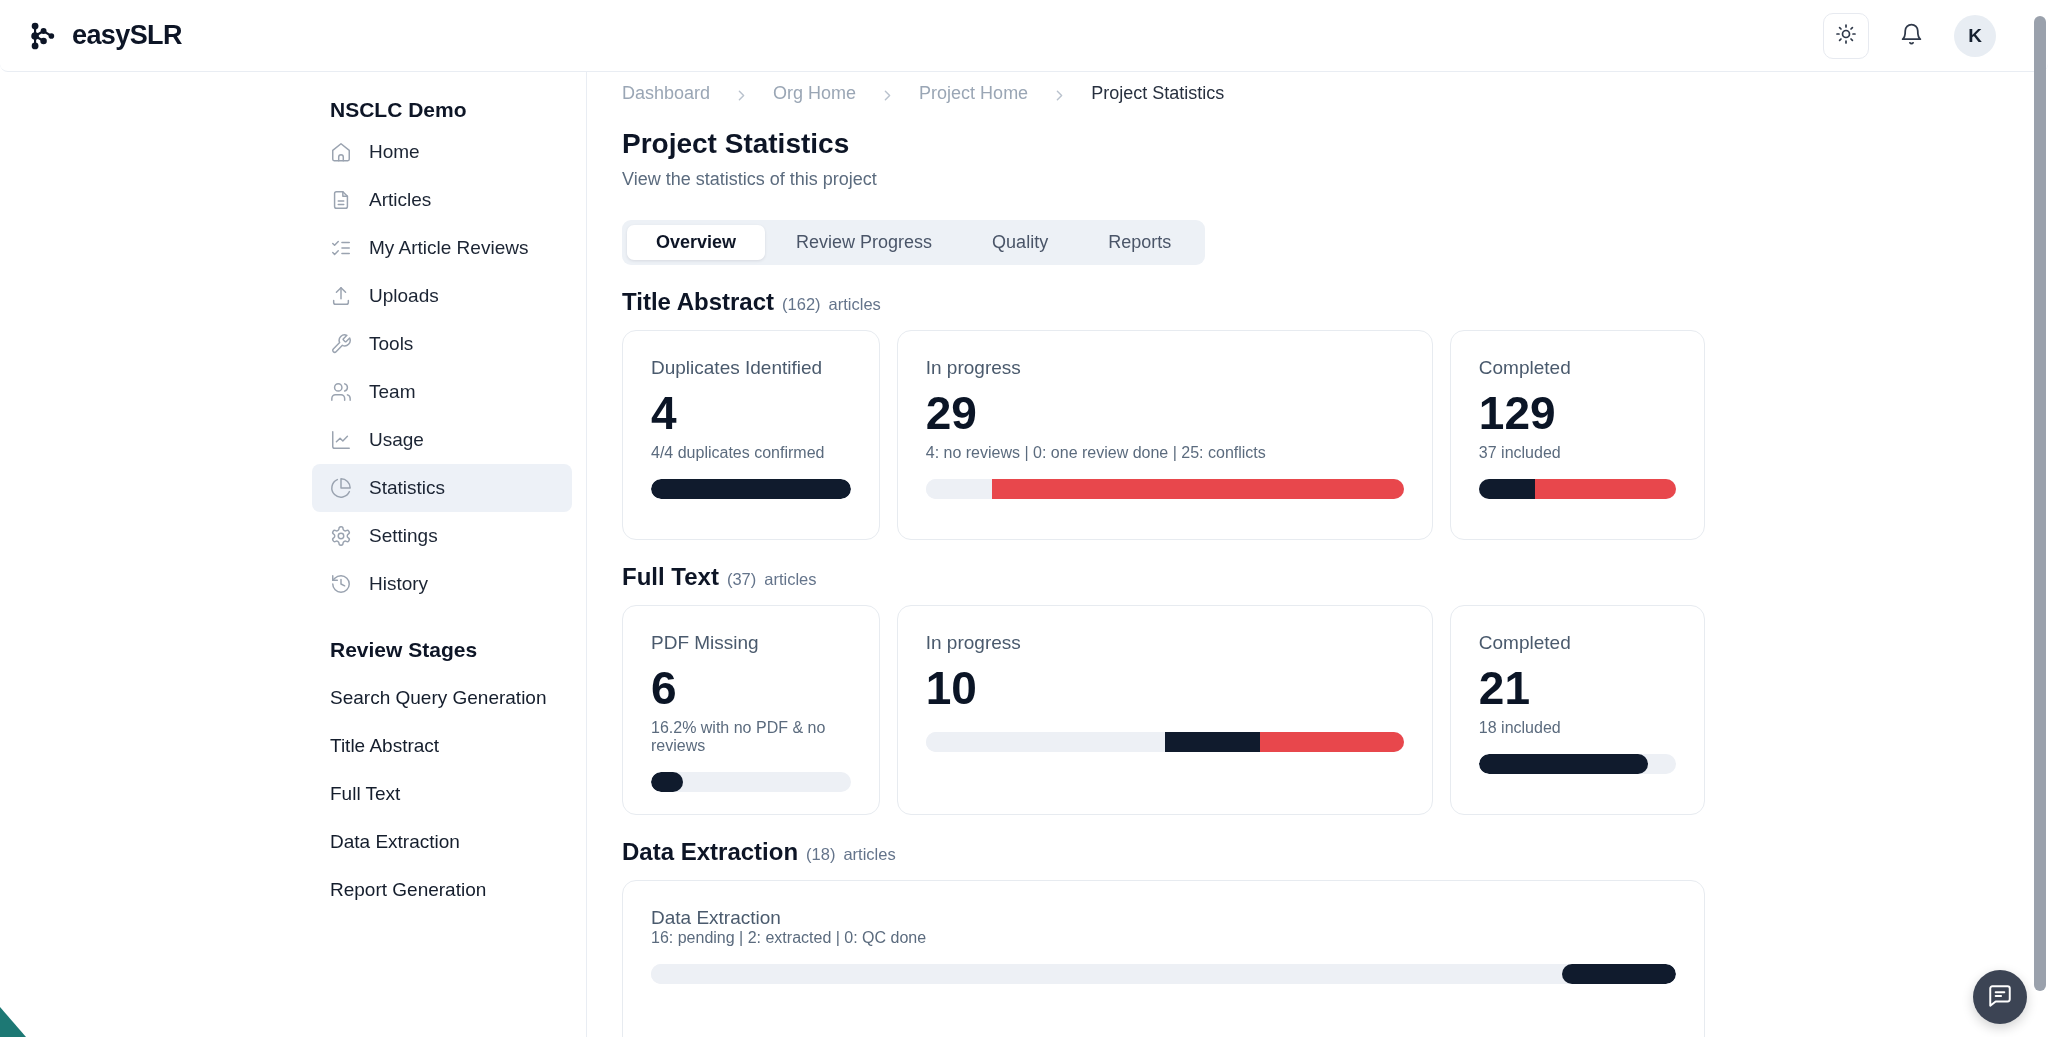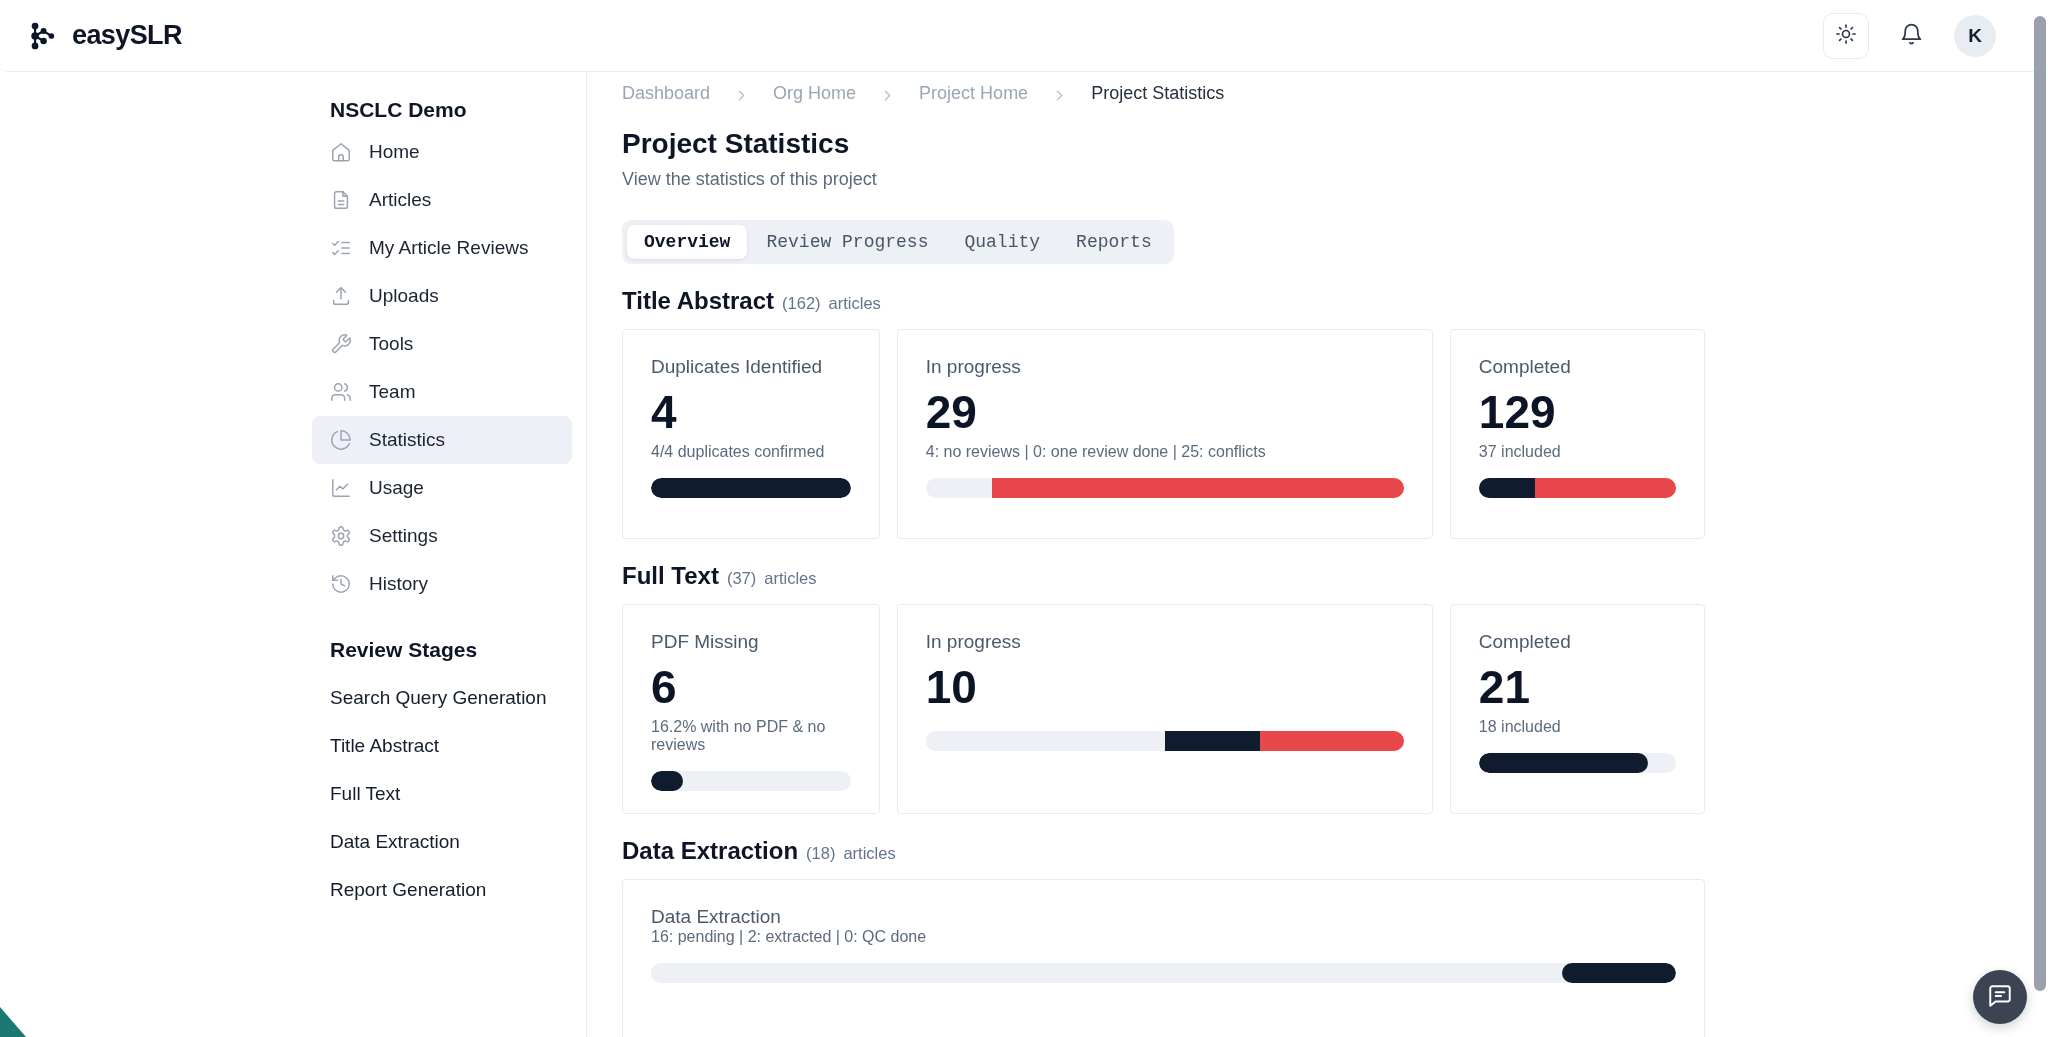--- a/index.html
+++ b/index.html
@@ -35,31 +35,31 @@
                 font-weight:500; color:#141d2c; cursor:pointer; border-radius:8px; }
   
   .main { flex:1; padding:11px 0 0 35px; }
   .breadcrumb { display:flex; align-items:flex-end; gap:23px; font-size:18px; color:#9aa6b5; }
   .crumb { cursor:pointer; }
   .crumb.current { color:#27303f; cursor:default; }
   .chev { color:#b9c2cd; display:flex; }
   .page-title { font-size:28px; font-weight:700; margin-top:24px; color:#0d1526; }
   .page-subtitle { font-size:18px; color:#5b6b7e; margin-top:9px; }
   .tabs { display:inline-flex; background:#edf1f6; border-radius:9px; padding:5px; margin-top:30px; gap:2px; }
-  .tab { border:none; background:transparent; font-size:18px; color:#4a5568; padding:7px 17px;
-         border-radius:7px; font-family:Liberation Mono, monospace; font-weight:500; cursor:pointer; }
+  .tab { border:none; background:transparent; font-size:18px; color:#4a5568; padding:7px 29px;
+         border-radius:7px; font-family:Liberation Sans, sans-serif; font-weight:500; cursor:pointer; }
   .tab.active { background:#fff; color:#0d1526; font-weight:600; box-shadow:0 1px 3px rgba(16,24,40,.1); }
   .section { margin-top:23px; }
   .section-head { display:flex; align-items:baseline; gap:8px; }
   .section-title { font-size:24px; font-weight:700; color:#0d1526; }
   .section-count, .section-unit { font-size:16.5px; color:#64748b; }
   .cards { display:grid; gap:17px; margin-top:14px; width:1083px; }
   .cards.three-col { grid-template-columns:1fr 2.08fr 0.99fr; }
   .cards.full { grid-template-columns:1fr; }
-  .card { border:1px solid #e7ebf0; border-radius:4px; background:#fff; padding:26px 28px; height:210px; }
+  .card { border:1px solid #e7ebf0; border-radius:14px; background:#fff; padding:26px 28px; height:210px; }
   .card-label { font-size:19px; color:#4a5a6d; }
   .card-value { font-size:46px; font-weight:700; margin:8px 0 4px; color:#0b1526; line-height:1.15; }
   .card-sub { font-size:16px; color:#5b6b7e; }
   .bar { height:20px; border-radius:10px; background:#edf0f5; overflow:hidden; display:flex; margin-top:17px; }
   .seg { height:100%; }
   
   .fab { position:absolute; right:21px; bottom:13px; width:54px; height:54px; border-radius:50%;
          background:#3c4454; border:none; display:flex; align-items:center; justify-content:center;
          color:#fff; cursor:pointer; box-shadow:0 4px 12px rgba(0,0,0,.18); }
   .scrollbar { position:absolute; top:0; right:0; width:16px; height:100%; background:transparent; }
@@ -169,37 +169,37 @@
           <span class="icn">
             <svg viewBox="0 0 24 24" width="22" height="22" fill="none" stroke="currentColor" stroke-width="1.6" stroke-linecap="round" stroke-linejoin="round">
               <path d="M16 21v-2a4 4 0 0 0-4-4H6a4 4 0 0 0-4 4v2"></path>
               <circle cx="9" cy="7" r="4"></circle>
               <path d="M22 21v-2a4 4 0 0 0-3-3.87"></path>
               <path d="M16 3.13a4 4 0 0 1 0 7.75"></path>
             </svg>
           </span>
           <span>Team</span>
         </div>
+        <div class="side-item">
+          <span class="icn">
+            <svg viewBox="0 0 24 24" width="22" height="22" fill="none" stroke="currentColor" stroke-width="1.6" stroke-linecap="round" stroke-linejoin="round">
+              <path d="M3 3v16a2 2 0 0 0 2 2h16"></path>
+              <path d="m7 14 4-4 3 3 5-5"></path>
+            </svg>
+          </span>
+          <span>Usage</span>
+        </div>
         <div class="side-item active">
           <span class="icn">
             <svg viewBox="0 0 24 24" width="22" height="22" fill="none" stroke="currentColor" stroke-width="1.6" stroke-linecap="round" stroke-linejoin="round">
               <path d="M21.21 15.89A10 10 0 1 1 8 2.83"></path>
               <path d="M22 12A10 10 0 0 0 12 2v10z"></path>
             </svg>
           </span>
           <span>Statistics</span>
-        </div>
-        <div class="side-item">
-          <span class="icn">
-            <svg viewBox="0 0 24 24" width="22" height="22" fill="none" stroke="currentColor" stroke-width="1.6" stroke-linecap="round" stroke-linejoin="round">
-              <path d="M3 3v16a2 2 0 0 0 2 2h16"></path>
-              <path d="m7 14 4-4 3 3 5-5"></path>
-            </svg>
-          </span>
-          <span>Usage</span>
         </div>
         <div class="side-item">
           <span class="icn">
             <svg viewBox="0 0 24 24" width="22" height="22" fill="none" stroke="currentColor" stroke-width="1.6" stroke-linecap="round" stroke-linejoin="round">
               <path d="M12.22 2h-.44a2 2 0 0 0-2 2v.18a2 2 0 0 1-1 1.73l-.43.25a2 2 0 0 1-2 0l-.15-.08a2 2 0 0 0-2.73.73l-.22.38a2 2 0 0 0 .73 2.73l.15.1a2 2 0 0 1 1 1.72v.51a2 2 0 0 1-1 1.74l-.15.09a2 2 0 0 0-.73 2.73l.22.38a2 2 0 0 0 2.73.73l.15-.08a2 2 0 0 1 2 0l.43.25a2 2 0 0 1 1 1.73V20a2 2 0 0 0 2 2h.44a2 2 0 0 0 2-2v-.18a2 2 0 0 1 1-1.73l.43-.25a2 2 0 0 1 2 0l.15.08a2 2 0 0 0 2.73-.73l.22-.39a2 2 0 0 0-.73-2.73l-.15-.08a2 2 0 0 1-1-1.74v-.5a2 2 0 0 1 1-1.74l.15-.09a2 2 0 0 0 .73-2.73l-.22-.38a2 2 0 0 0-2.73-.73l-.15.08a2 2 0 0 1-2 0l-.43-.25a2 2 0 0 1-1-1.73V4a2 2 0 0 0-2-2z"></path>
               <circle cx="12" cy="12" r="3"></circle>
             </svg>
           </span>
           <span>Settings</span>
         </div>

